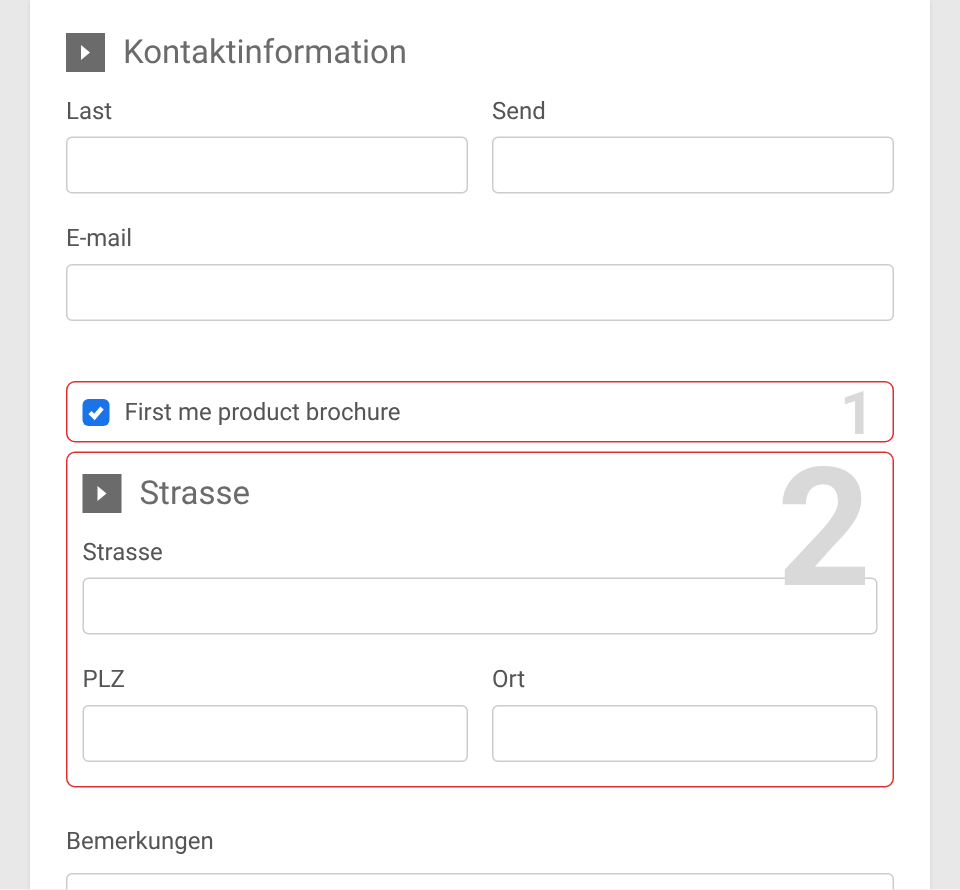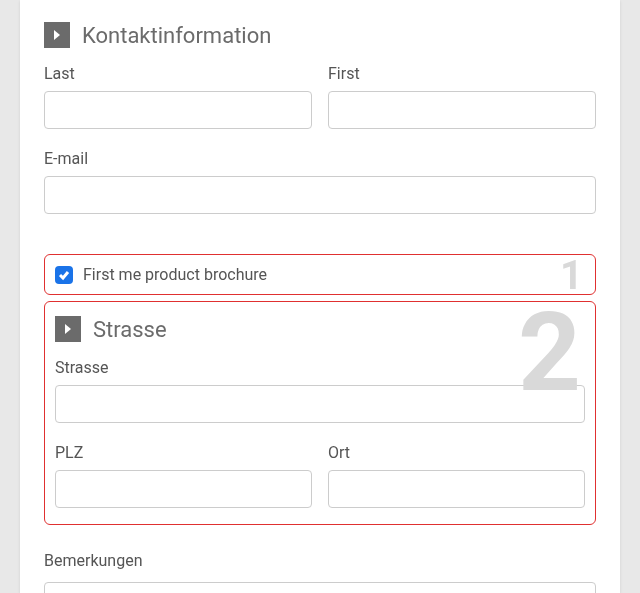--- a/index.html
+++ b/index.html
@@ -120,21 +120,21 @@
     </div>
     <div class="section-title">Kontaktinformation</div>
   </div>
 
   <div class="row">
     <div class="col">
       <div class="label">Last</div>
       <input type="text" style="">
     </div>
     <div class="col">
-      <div class="label">First</div>
+      <div class="label">Send</div>
       <input type="text" style="">
     </div>
   </div>
 
   <div class="row">
     <div class="col">
       <div class="label">E-mail</div>
       <input type="text" style="">
     </div>
   </div>

